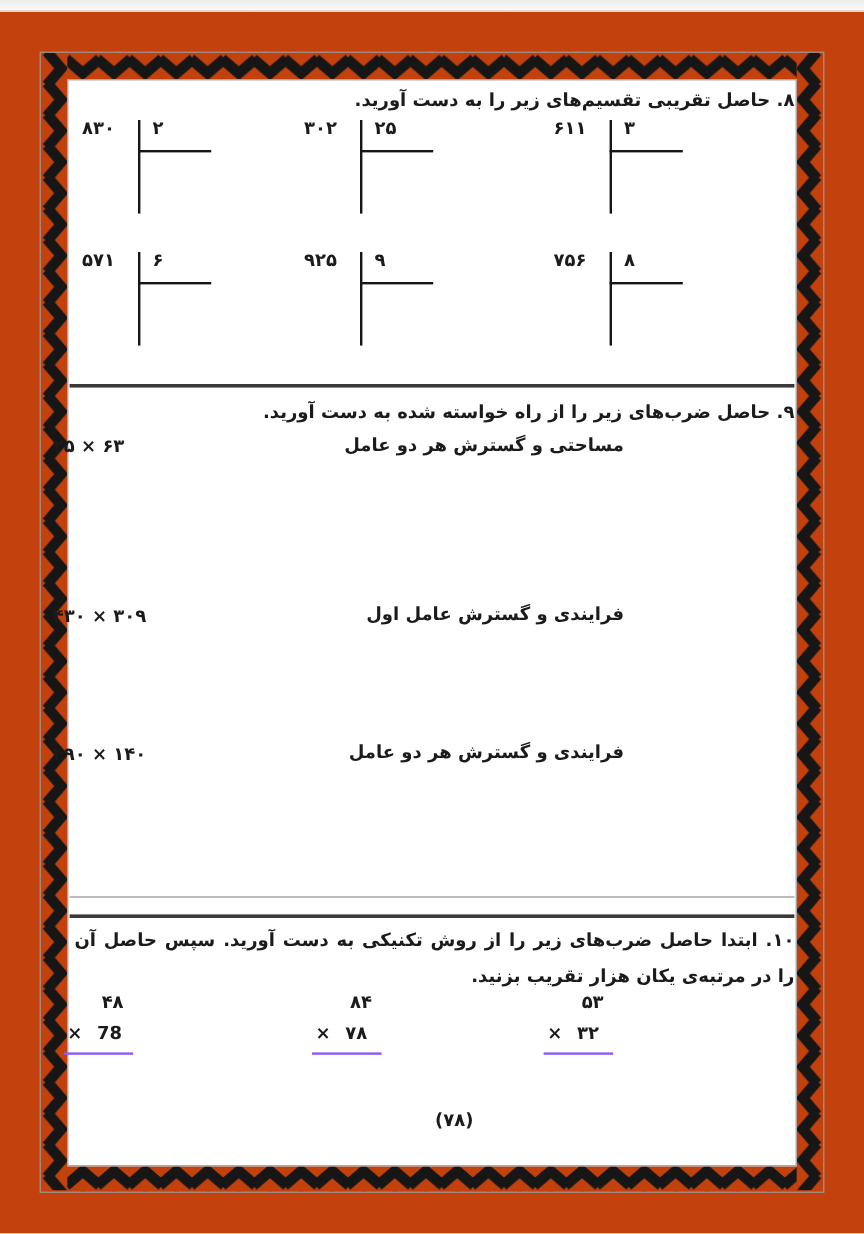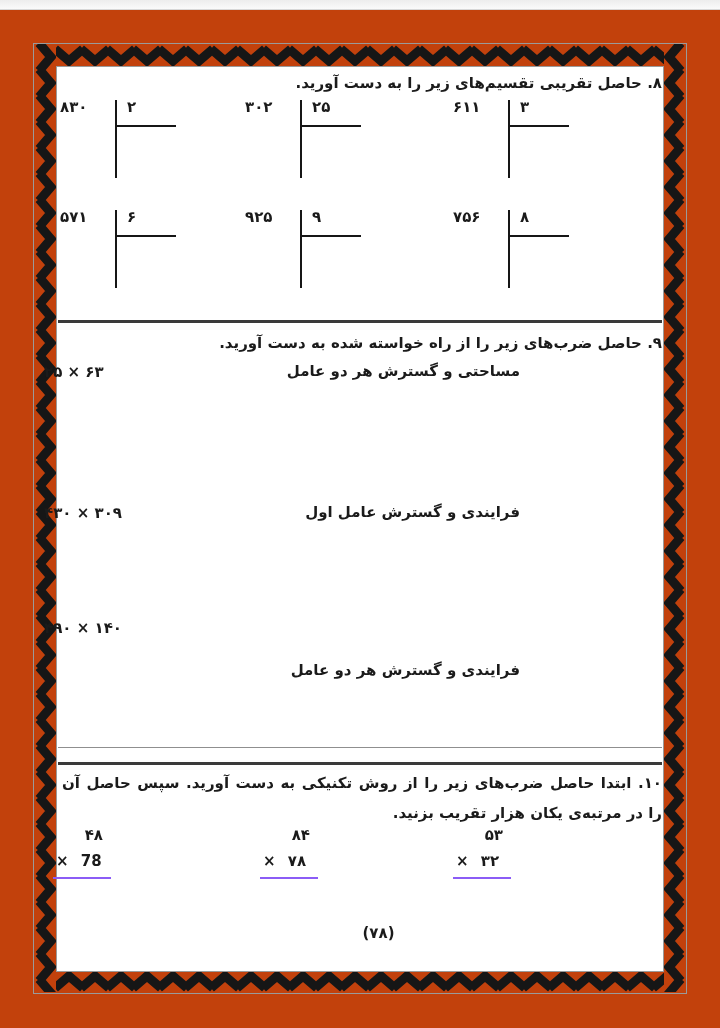--- a/index.html
+++ b/index.html
@@ -21,32 +21,32 @@
   .rule-thin{top:747px;height:1px;background:#8f8f8f;}
   .rule-thick2{top:762px;height:3px;background:#3a3a3a;}
   
   .heading{position:absolute;direction:rtl;text-align:right;font-size:15px;font-weight:bold;white-space:nowrap;}
   .q8-heading{right:58px;top:74px;}
   .q9-heading{right:58px;top:334px;}
   .q10-heading{position:absolute;direction:rtl;text-align:justify;text-align-last:right;
     font-size:15px;font-weight:bold;left:62px;right:58px;top:768px;line-height:30px;}
   
   .dv{position:absolute;width:170px;height:84px;font-size:15px;font-weight:bold;}
-  .dv .dividend{position:absolute;left:0;top:0;width:44px;text-align:left;}
+  .dv .dividend{position:absolute;left:0;top:0;width:44px;text-align:center;}
   .dv .vbar{position:absolute;left:55px;top:2px;width:2px;height:78px;background:#161616;}
   .dv .hbar{position:absolute;left:55px;top:27px;width:61px;height:2px;background:#161616;}
   .dv .divisor{position:absolute;left:67px;top:0;}
   .p0{left:453px;top:98px;} .p1{left:245px;top:98px;} .p2{left:60px;top:98px;}
   .p3{left:453px;top:208px;} .p4{left:245px;top:208px;} .p5{left:60px;top:208px;}
   
   .q9-label{position:absolute;right:200px;direction:rtl;text-align:right;font-size:15px;font-weight:bold;white-space:nowrap;}
   .q9-expr{position:absolute;left:44px;direction:ltr;unicode-bidi:bidi-override;font-size:15px;font-weight:bold;white-space:nowrap;}
   .r0l{top:362px;} .r0e{top:363px;}
   .r1l{top:503px;} .r1e{top:504px;}
-  .r2l{top:618px;margin-top:43px;} .r2e{top:619px;}
+  .r2l{top:618px;} .r2e{top:619px;}
   
   .mult{position:absolute;top:824px;width:58px;border-bottom:2px solid #8b5cf6;
     padding-bottom:5px;font-size:15px;font-weight:bold;}
   .m0{left:453px;} .m1{left:260px;} .m2{left:53px;}
   .mult .m-top{text-align:right;padding-right:8px;line-height:22px;}
   .mult .m-bottom{direction:ltr;unicode-bidi:bidi-override;text-align:left;
     padding-left:3px;margin-top:4px;line-height:22px;word-spacing:7px;}
   
   .page-num{position:absolute;left:56px;right:56px;top:924px;text-align:center;
     direction:ltr;unicode-bidi:bidi-override;font-size:15px;font-weight:bold;padding-left:37px;}

